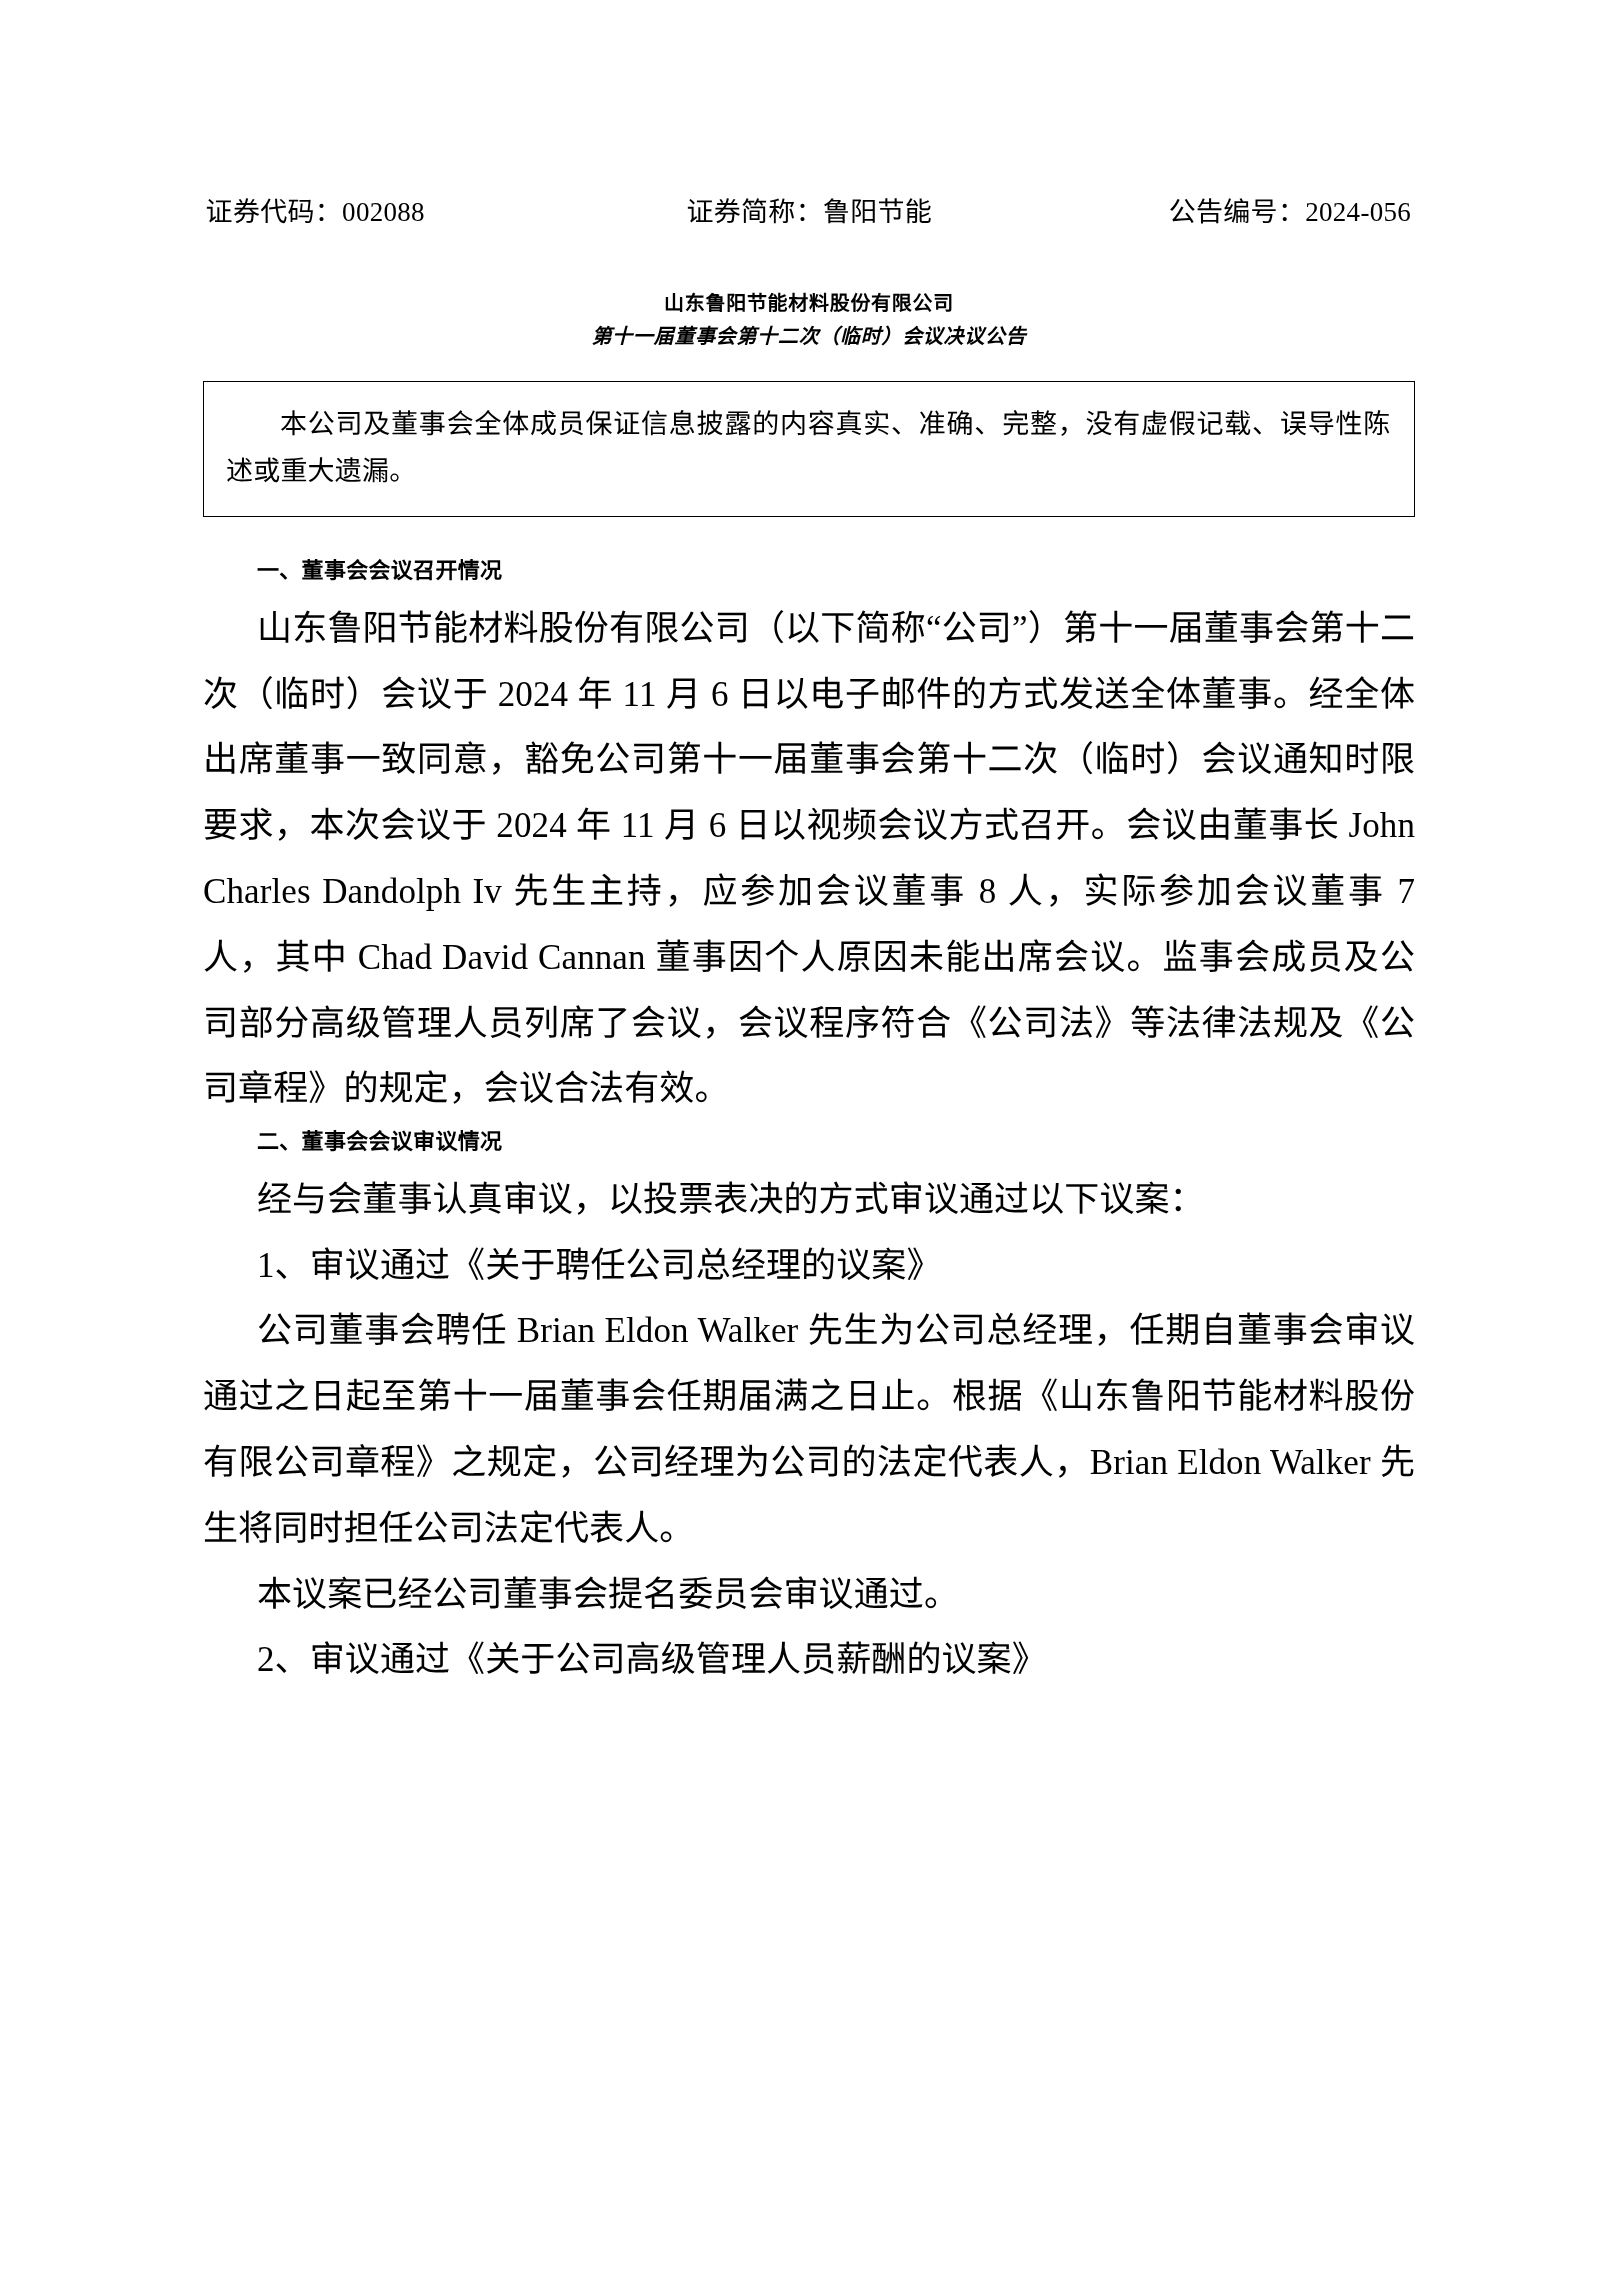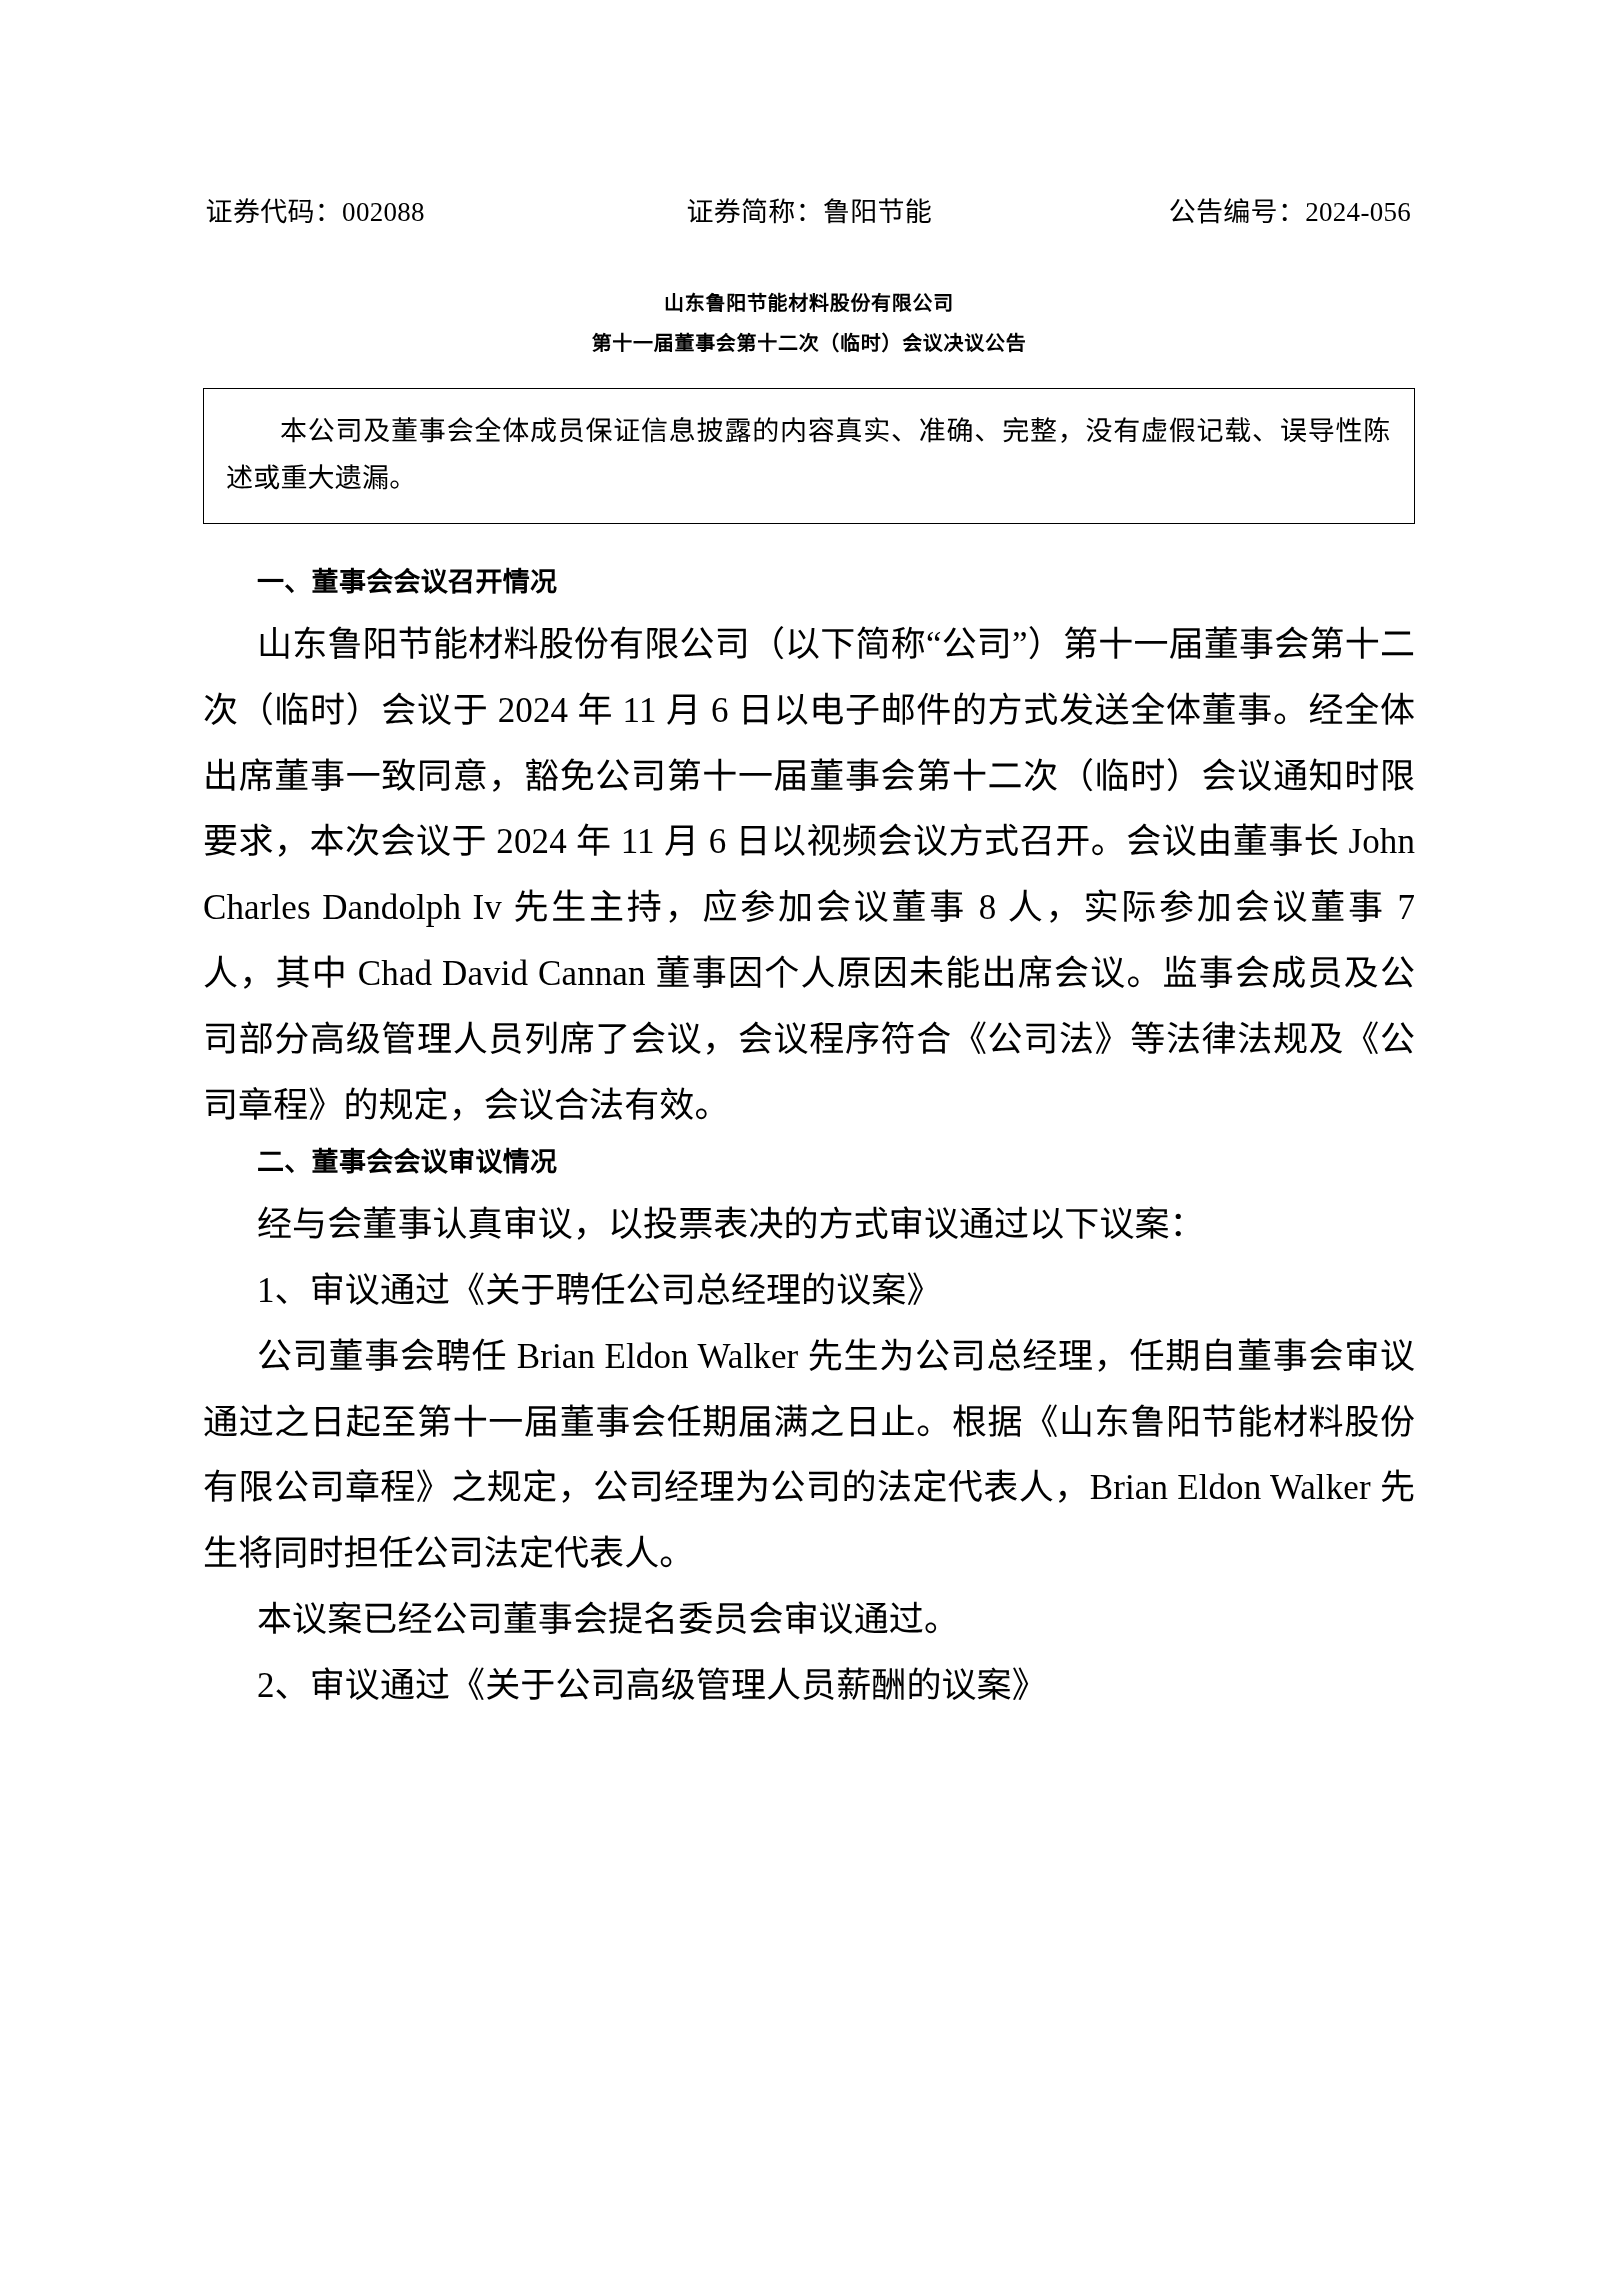--- a/index.html
+++ b/index.html
@@ -46,42 +46,43 @@
   
   .title-block {
     text-align: center;
     font-weight: bold;
     font-size: 20px;
     line-height: 1.42;
     letter-spacing: 0.7px;
     margin-bottom: 30px;
   }
   .title-line-2 {
-    margin-top: 12px;
+    margin-top: 5px;
+    font-style: italic;
   }
 
   
   .statement-box {
     border: 1.3px solid #000;
     padding: 19.6px 23.6px 22px 22px;
     margin-bottom: 34px;
   }
   .statement-box p {
     margin: 0;
     font-size: 27px;
     line-height: 1.72;
     text-align: justify;
     text-justify: inter-ideograph;
     text-indent: 54px;
     letter-spacing: 0.2px;
   }
 
   
   h2.section {
-    font-size: 27px;
+    font-size: 22px;
     font-weight: bold;
     margin: 0 0 3.9px 0;
     text-indent: 54px;
     line-height: 1.85;
     letter-spacing: 0.3px;
   }
 
   
   p.body {
     margin: 0;

